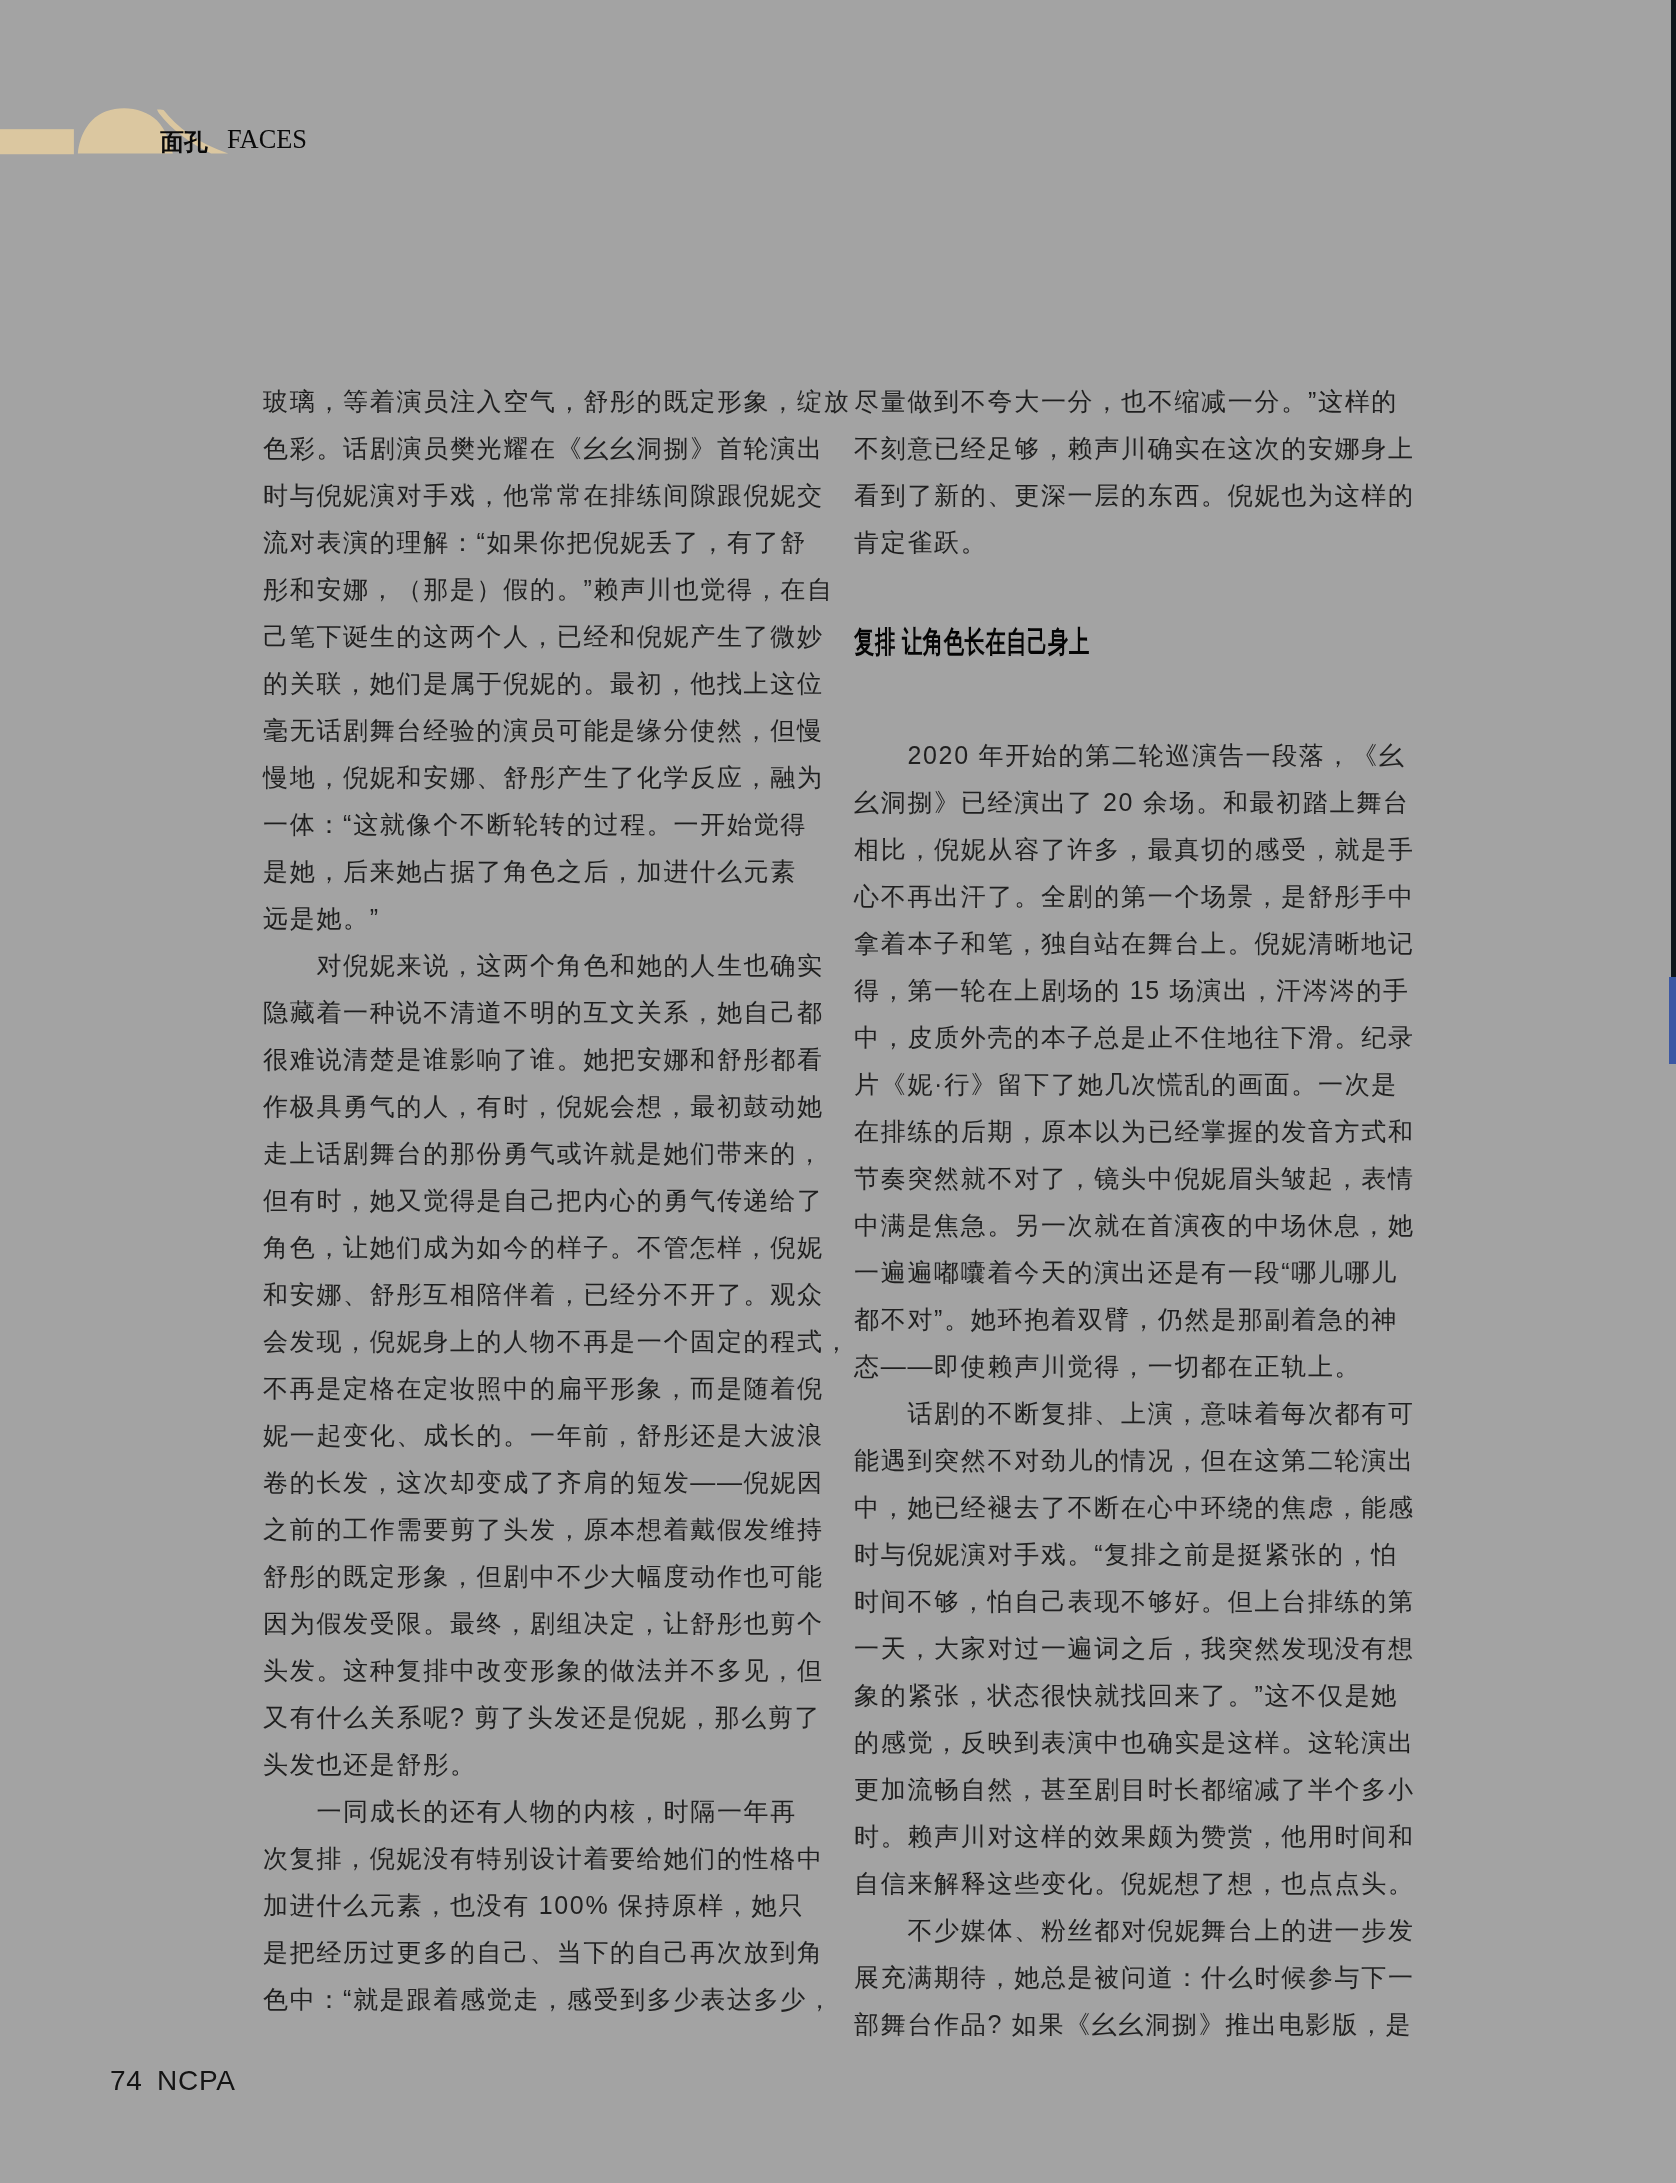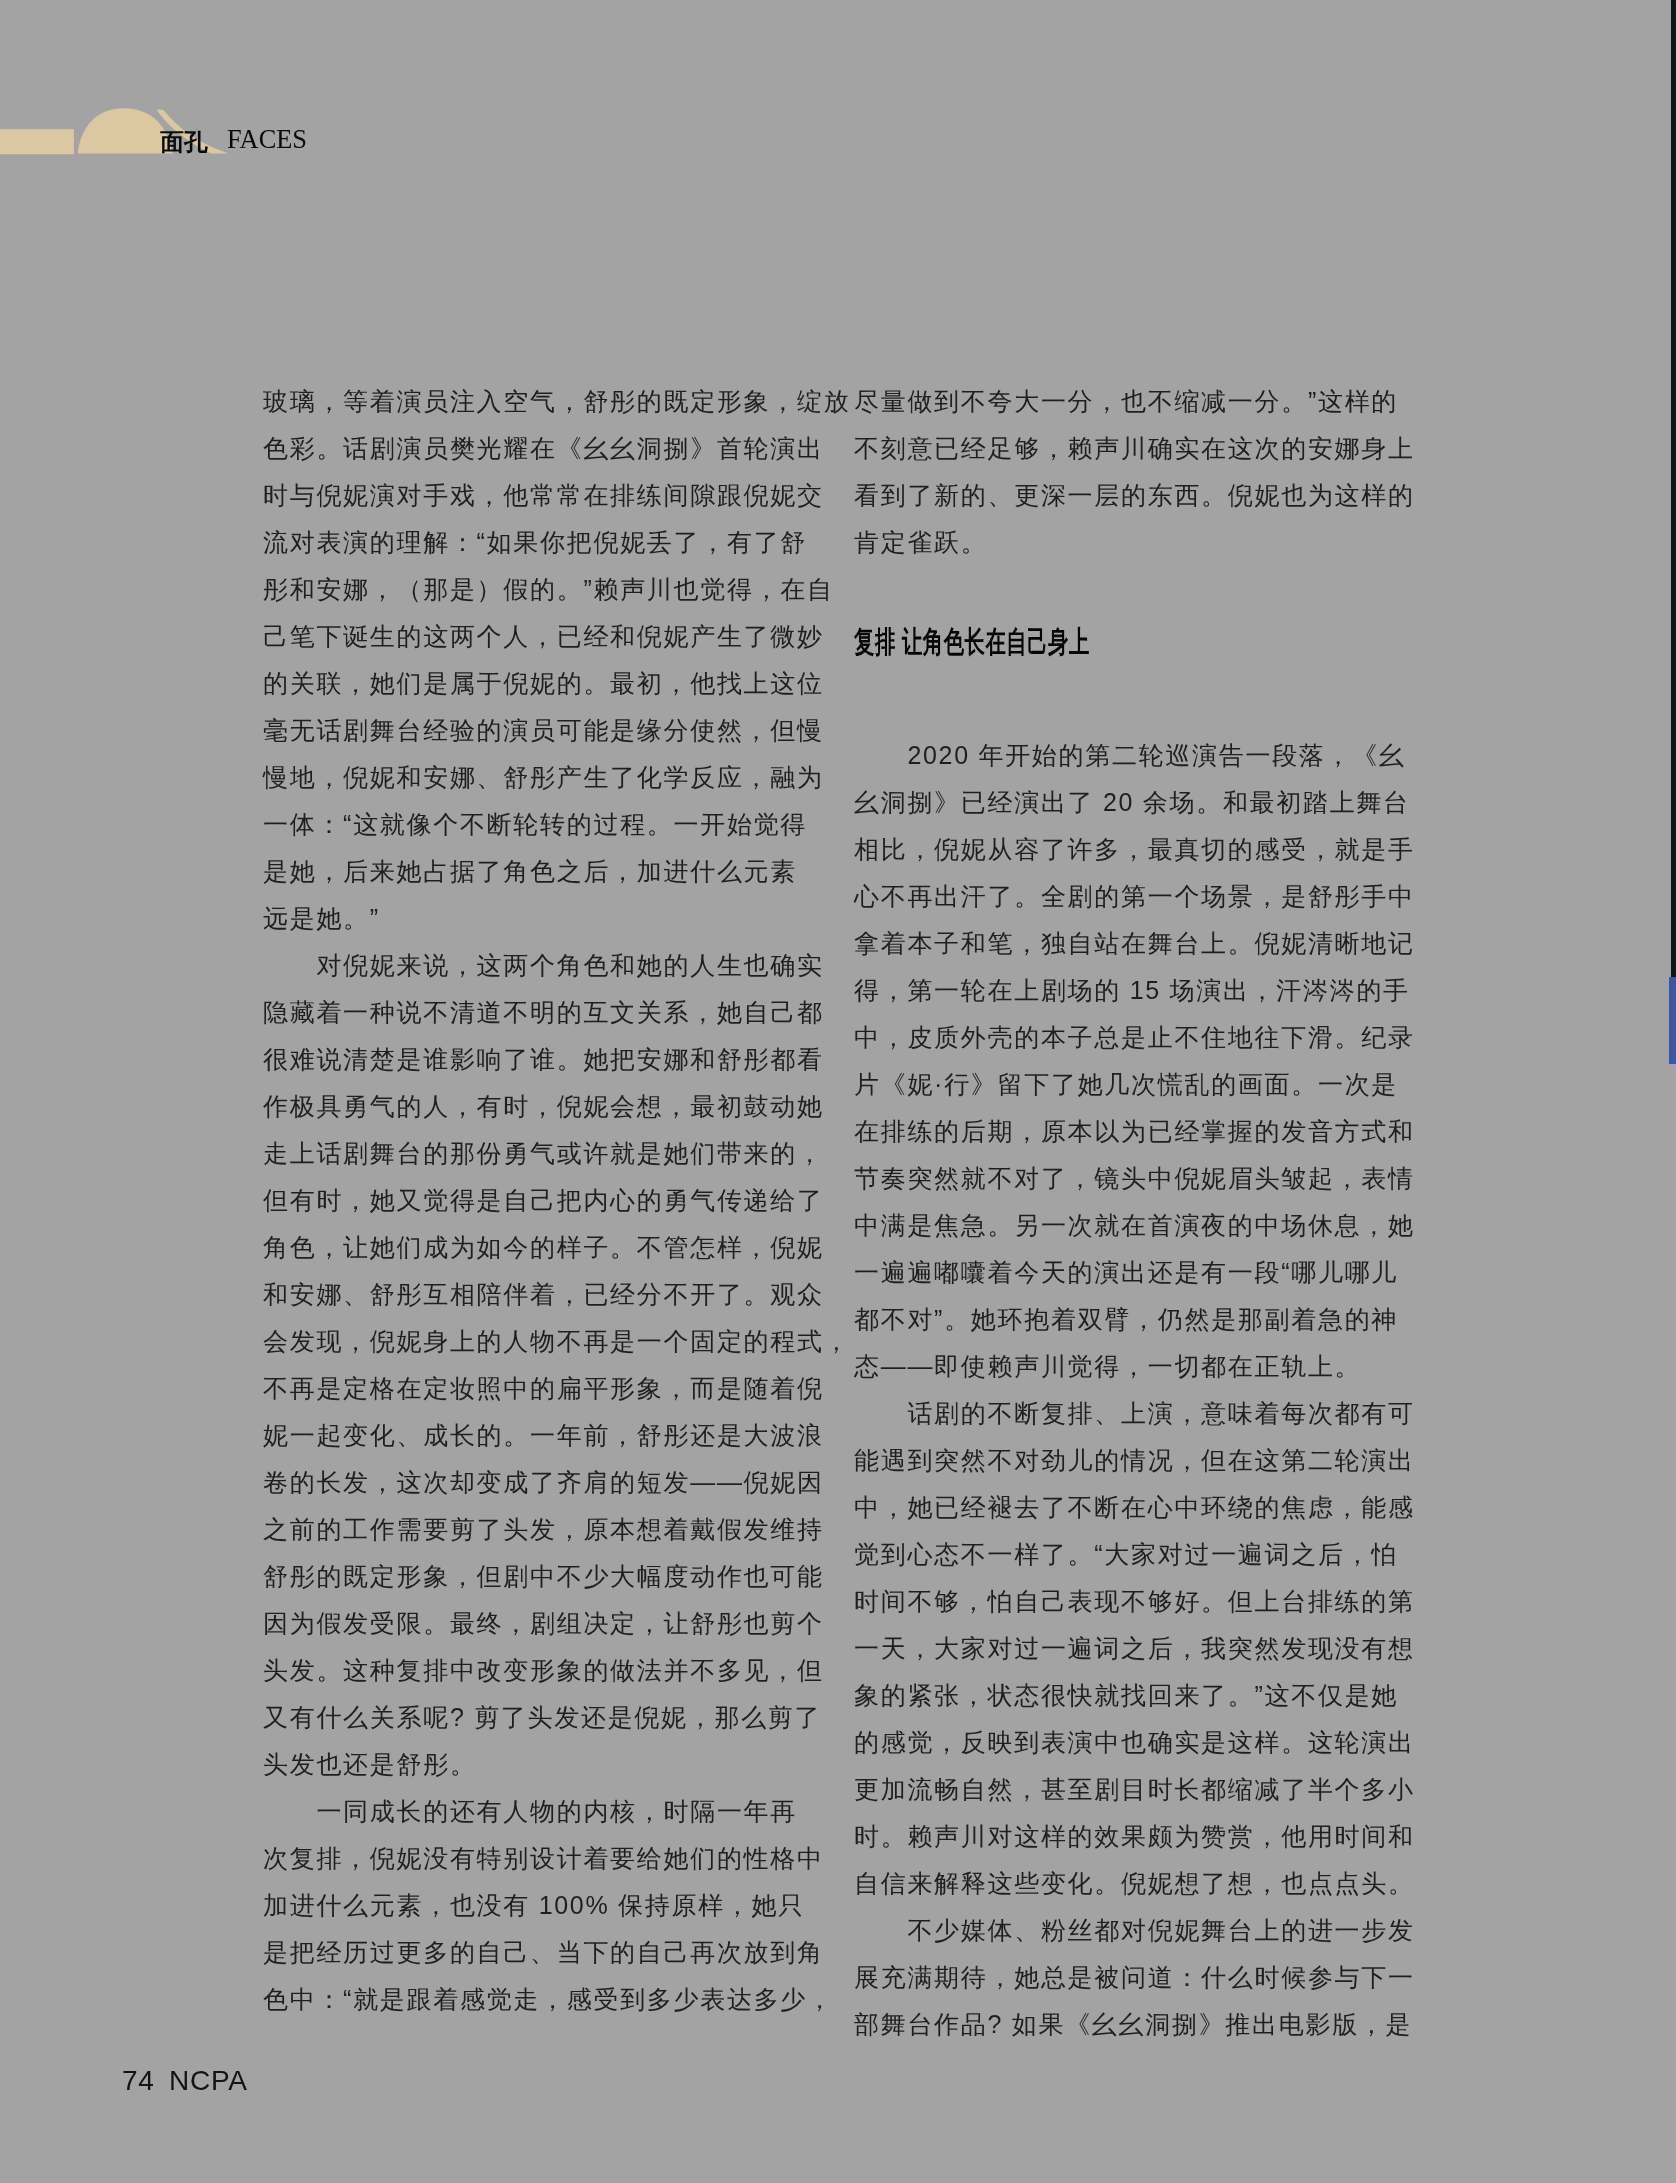--- a/index.html
+++ b/index.html
@@ -31,21 +31,21 @@
   #section-heading{
     position:absolute;left:854px;top:622px;
     font-size:30px;font-weight:700;color:#050505;
     transform:scaleX(0.68);transform-origin:left center;
     white-space:nowrap;letter-spacing:0.7px;
   }
   
   #footer{
     position:absolute;left:110px;top:2065px;
     font-size:28px;color:#141414;letter-spacing:0.7px;
-    display:flex;gap:14.5px;align-items:baseline;margin-left:12px;
+    display:flex;gap:14.5px;align-items:baseline;
   }
   
   #edge-strip-dark{
     position:absolute;right:0;top:0;width:4.6px;height:977px;
     background:#10151c;
   }
   #edge-strip-blue{
     position:absolute;right:0;top:977px;width:6.6px;height:87px;
     background:#3b57a4;
   }
@@ -123,21 +123,21 @@
       <div class="line">片《妮·行》留下了她几次慌乱的画面。一次是</div>
       <div class="line">在排练的后期，原本以为已经掌握的发音方式和</div>
       <div class="line">节奏突然就不对了，镜头中倪妮眉头皱起，表情</div>
       <div class="line">中满是焦急。另一次就在首演夜的中场休息，她</div>
       <div class="line">一遍遍嘟囔着今天的演出还是有一段“哪儿哪儿</div>
       <div class="line">都不对”。她环抱着双臂，仍然是那副着急的神</div>
       <div class="line">态——即使赖声川觉得，一切都在正轨上。</div>
       <div class="line">　　话剧的不断复排、上演，意味着每次都有可</div>
       <div class="line">能遇到突然不对劲儿的情况，但在这第二轮演出</div>
       <div class="line">中，她已经褪去了不断在心中环绕的焦虑，能感</div>
-      <div class="line">觉到心态不一样了。“大家对过一遍词之后，怕</div>
+      <div class="line">时与倪妮演对手戏。“复排之前是挺紧张的，怕</div>
       <div class="line">时间不够，怕自己表现不够好。但上台排练的第</div>
       <div class="line">一天，大家对过一遍词之后，我突然发现没有想</div>
       <div class="line">象的紧张，状态很快就找回来了。”这不仅是她</div>
       <div class="line">的感觉，反映到表演中也确实是这样。这轮演出</div>
       <div class="line">更加流畅自然，甚至剧目时长都缩减了半个多小</div>
       <div class="line">时。赖声川对这样的效果颇为赞赏，他用时间和</div>
       <div class="line">自信来解释这些变化。倪妮想了想，也点点头。</div>
       <div class="line">　　不少媒体、粉丝都对倪妮舞台上的进一步发</div>
       <div class="line">展充满期待，她总是被问道：什么时候参与下一</div>
       <div class="line">部舞台作品? 如果《幺幺洞捌》推出电影版，是</div>

